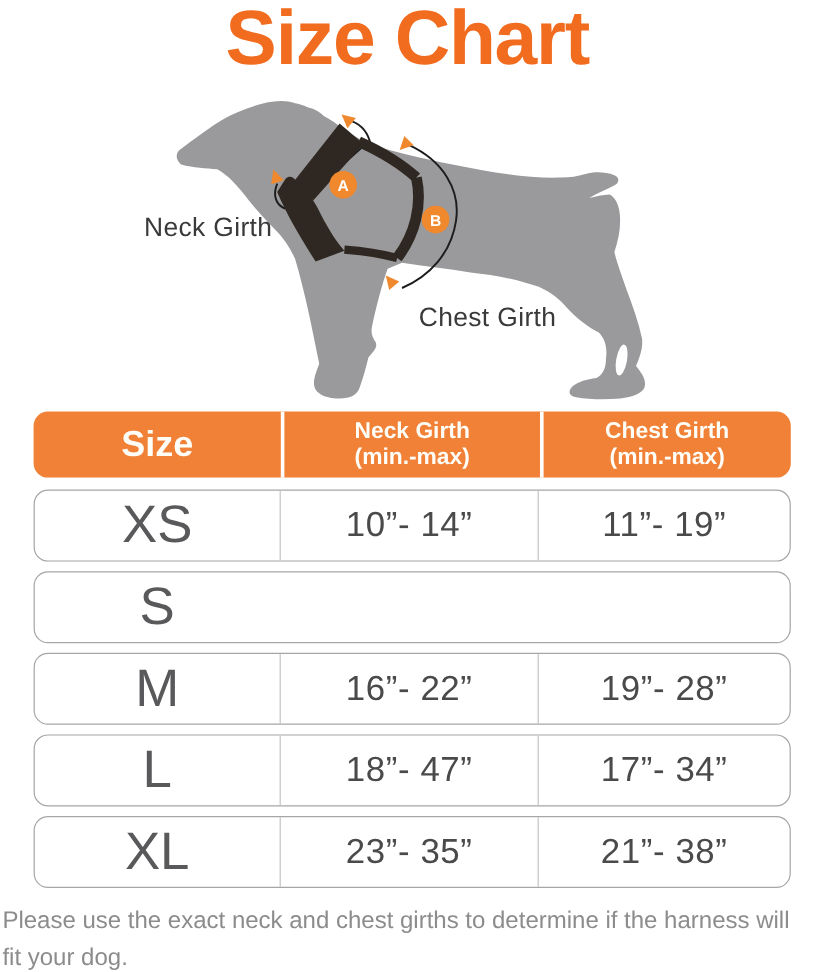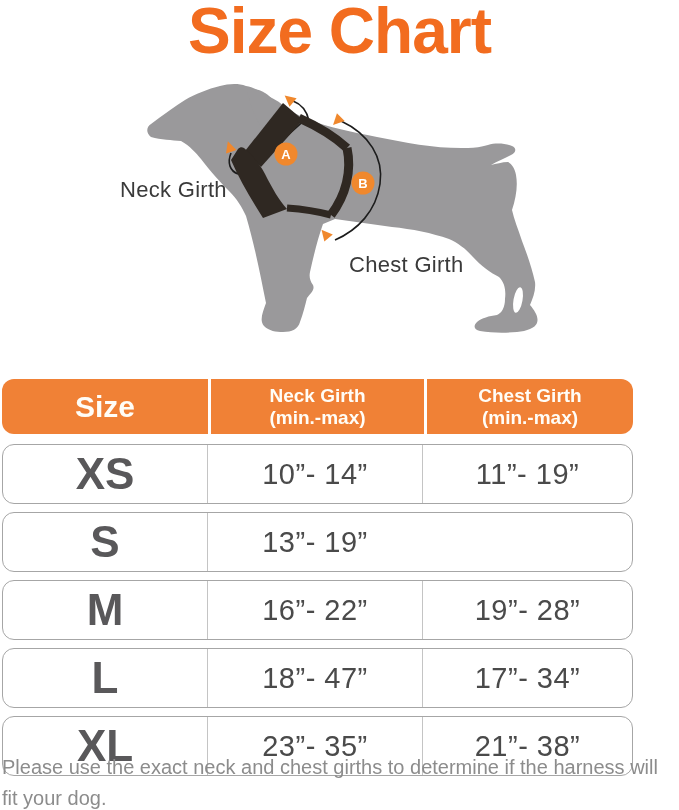--- a/index.html
+++ b/index.html
@@ -13,39 +13,39 @@
   }
   .diagram{position:absolute;left:0;top:0;width:679px;height:345px;}
   .diagram svg{position:absolute;left:95px;top:70px;}
   .diagram-label{
     position:absolute;font-size:22px;color:#3A3A3A;letter-spacing:0.3px;white-space:nowrap;
   }
   .diagram-label.neck{left:120px;top:177px;}
   .diagram-label.chest{left:349px;top:252px;}
   .badge-letter{font-size:13px;font-weight:bold;fill:#ffffff;text-anchor:middle;
     font-family:"Liberation Sans", sans-serif;}
-  .size-table{position:absolute;left:2px;top:343px;width:631px;margin-top:36px;}
+  .size-table{position:absolute;left:28px;top:343px;width:631px;}
   .thead{
     height:55px;background:#F08136;border-radius:12px;
     display:grid;grid-template-columns:206px 216px 209px;
   }
   .th{display:flex;flex-direction:column;justify-content:center;align-items:center;
     color:#FFFDF7;text-align:center;}
   .th + .th{border-left:3px solid #ffffff;}
   .th .main{font-size:19px;font-weight:bold;line-height:22px;}
   .th.size-col .main{font-size:30px;}
   .th .sub{font-size:19px;font-weight:bold;line-height:22px;}
   .tbody{display:flex;flex-direction:column;gap:8px;margin-top:10px;}
   .row{
     height:60px;background:#ffffff;border:1.5px solid #A6A6A6;border-radius:12px;
     display:grid;grid-template-columns:204px 215px auto;box-sizing:border-box;
   }
   .cell{display:flex;align-items:center;justify-content:center;}
   .cell + .cell{border-left:1px solid #C4C4C4;}
-  .cell.size{font-size:44px;font-weight:bold;color:#59585A;}
+  .cell.size{font-size:44px;font-weight:normal;color:#59585A;}
   .cell.val{font-size:29px;color:#4A4A4A;letter-spacing:0.5px;text-align:center;}
   .footnote{
     position:absolute;left:2px;top:752px;width:670px;margin:0;
     font-size:20px;line-height:31px;color:#8C8C8C;
   }
 </style>
 </head>
 <body>
 
 <div class="page">
@@ -129,21 +129,20 @@
     </div>
 
     <div class="tbody">
       <div class="row">
         <div class="cell size">XS</div>
         <div class="cell val">10”- 14”</div>
         <div class="cell val">11”- 19”</div>
       </div>
       <div class="row">
         <div class="cell size">S</div>
-        <div class="cell val">13”- 19”</div>
       </div>
       <div class="row">
         <div class="cell size">M</div>
         <div class="cell val">16”- 22”</div>
         <div class="cell val">19”- 28”</div>
       </div>
       <div class="row">
         <div class="cell size">L</div>
         <div class="cell val">18”- 47”</div>
         <div class="cell val">17”- 34”</div>

